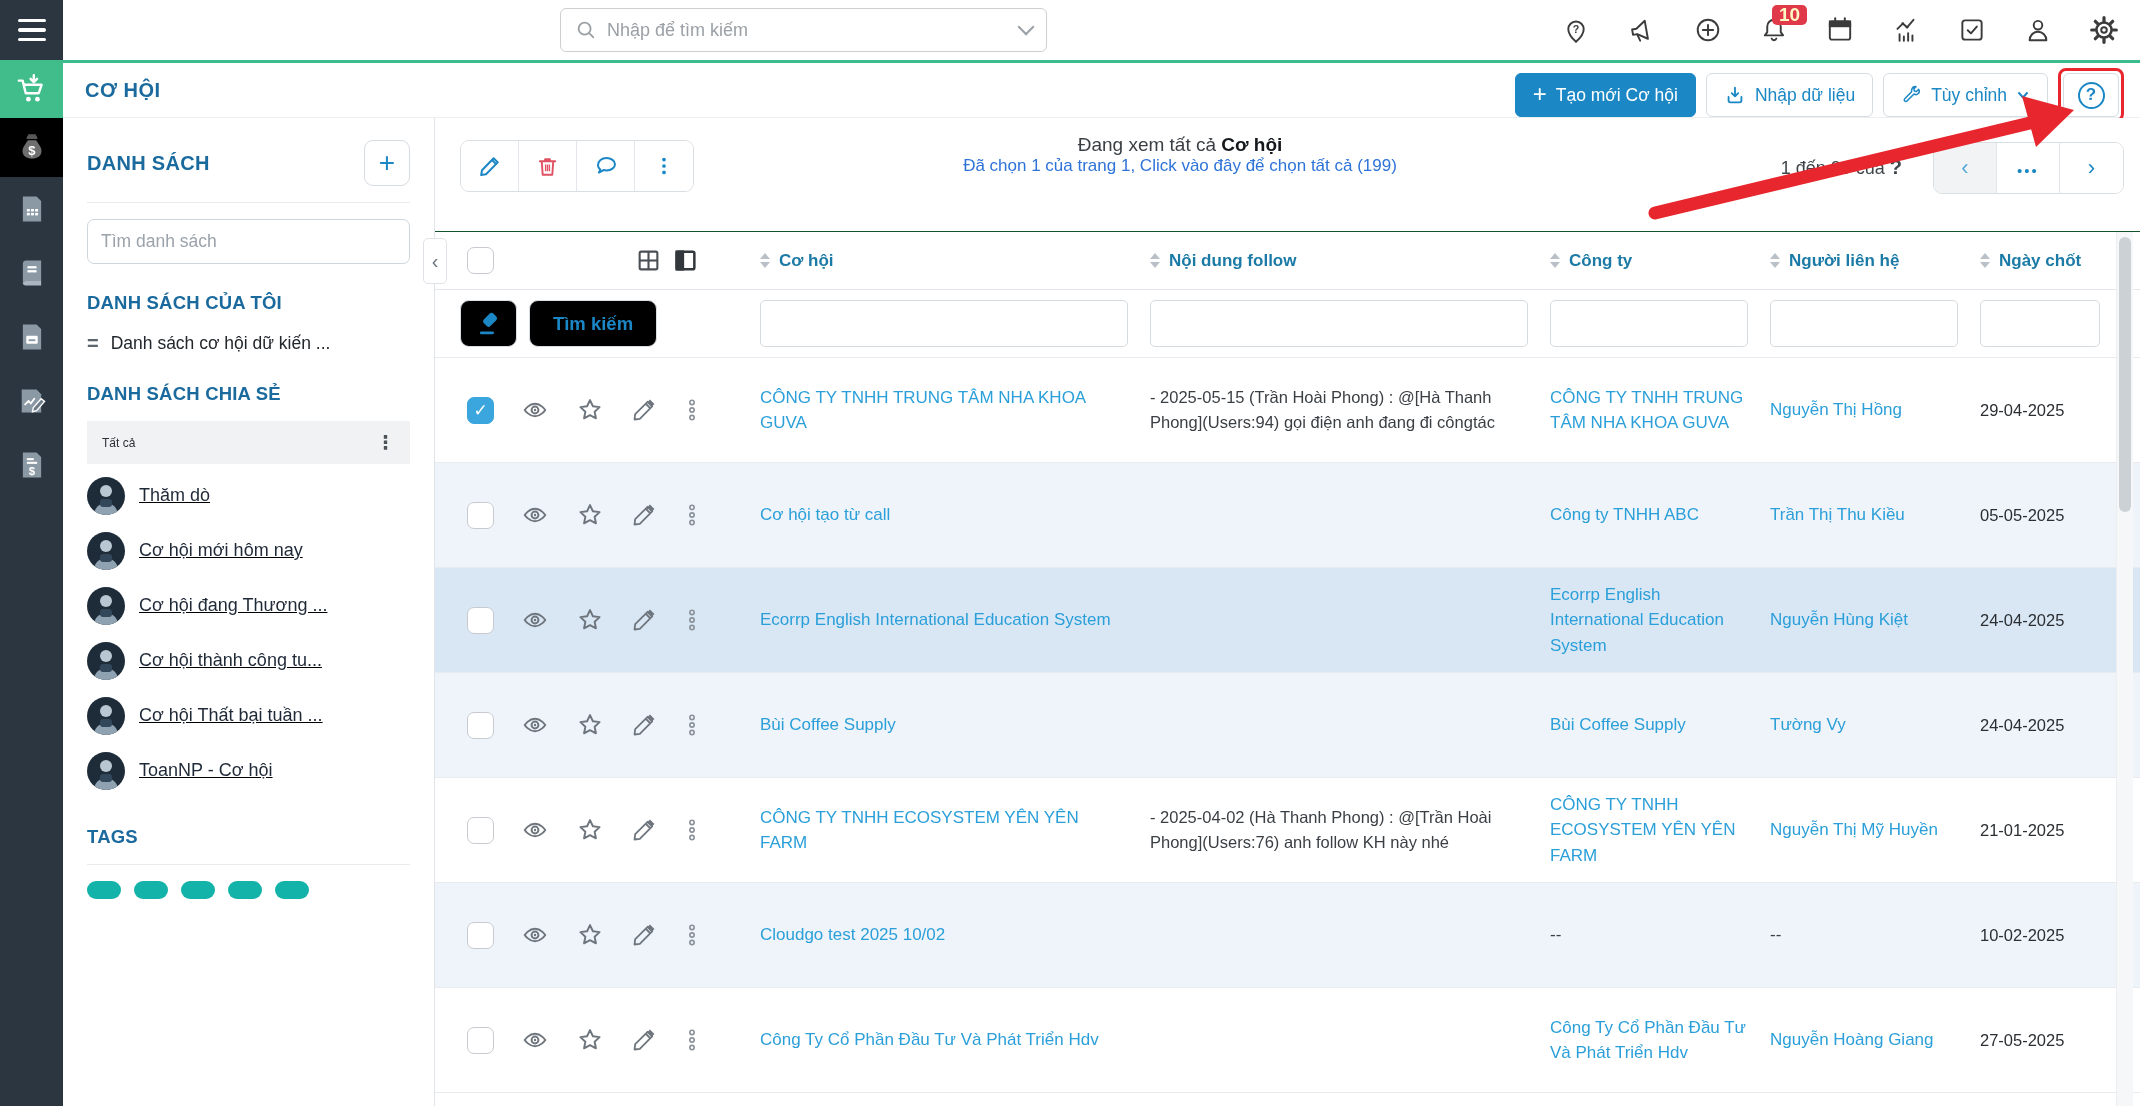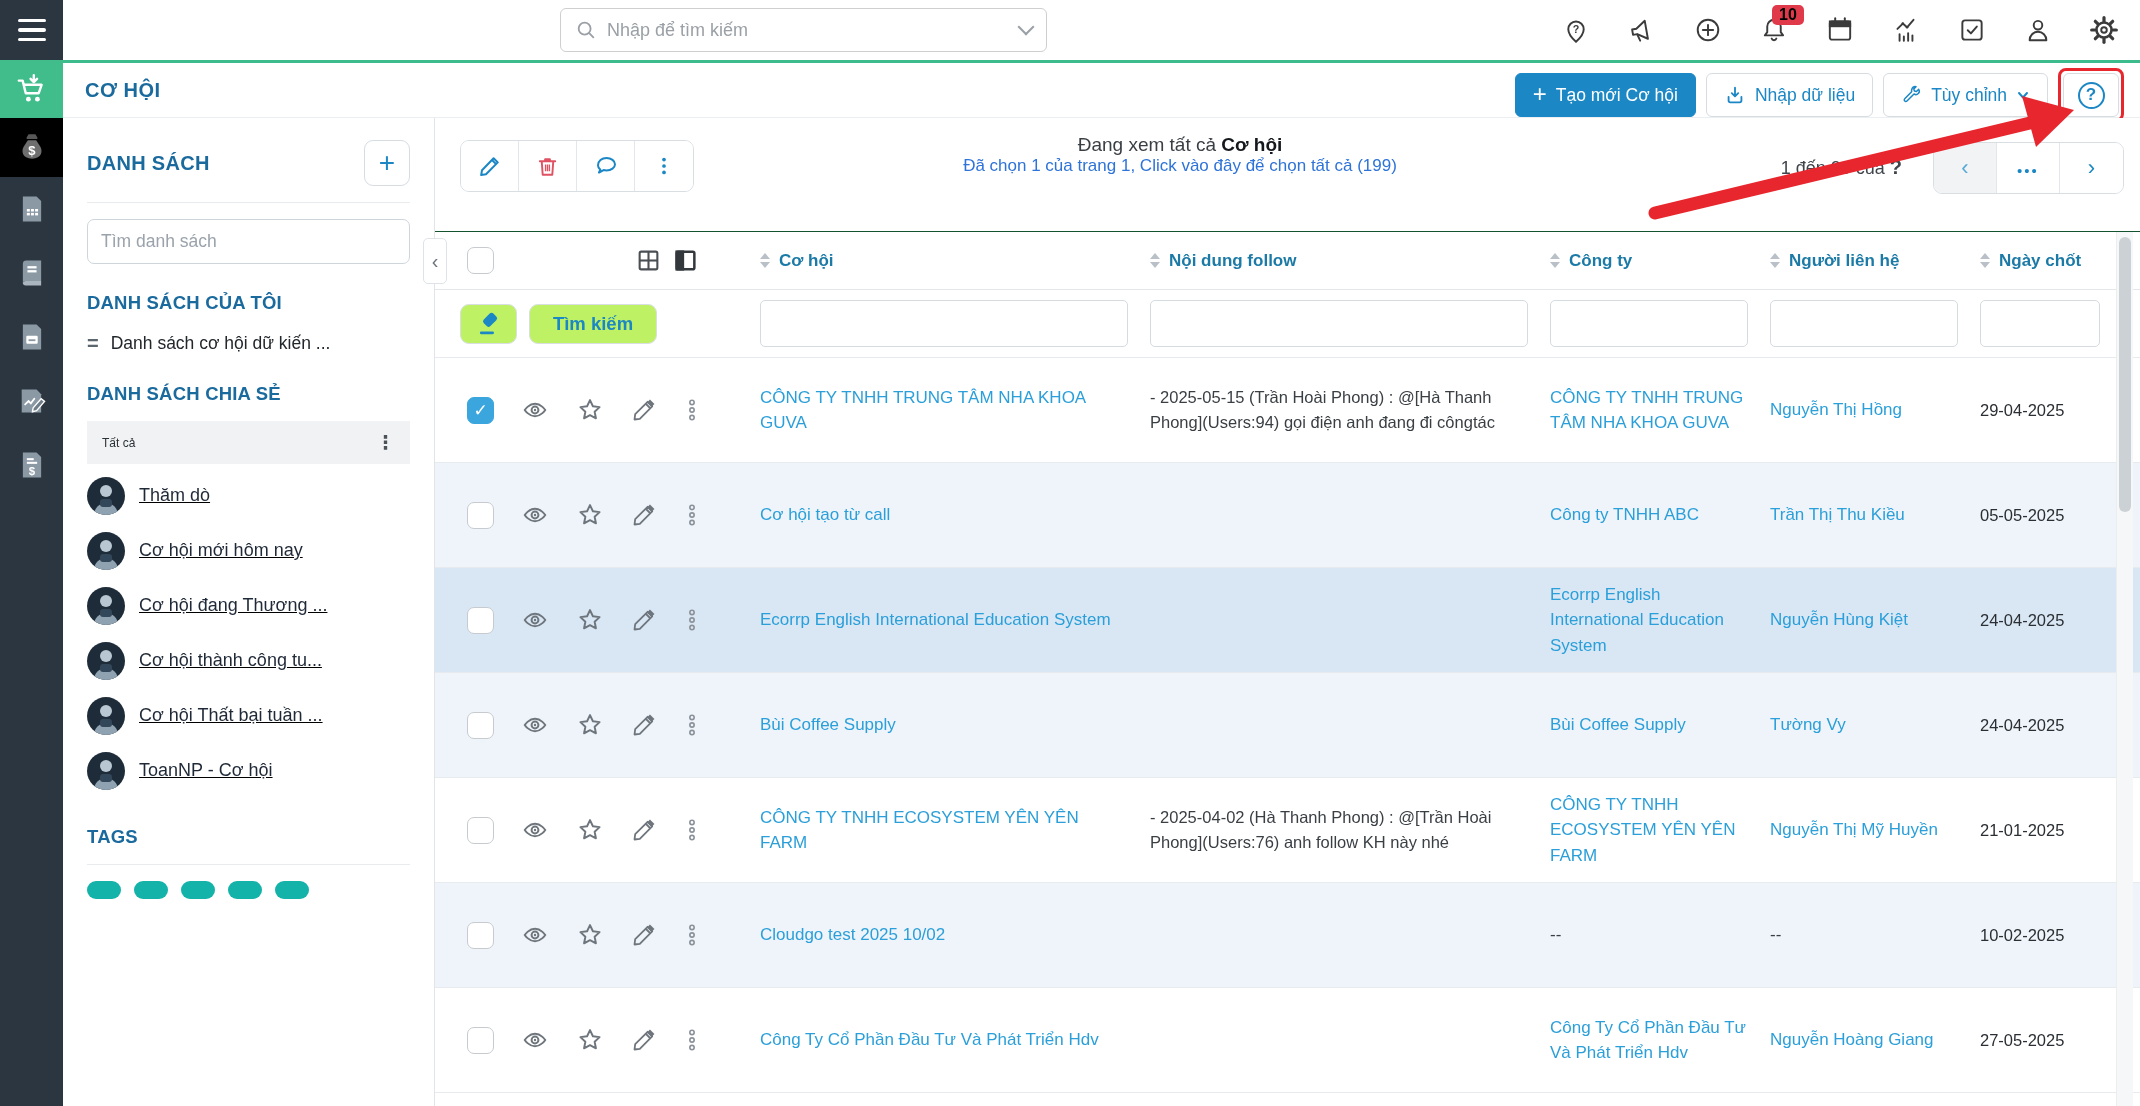--- a/index.html
+++ b/index.html
@@ -13,21 +13,21 @@
   .hamburger i { display:block; width:28px; height:3.5px; background:#fff; border-radius:2px; }
   .logo { position:absolute; left:76px; top:6px; display:flex; align-items:center; gap:10px; }
   .logo-text .ttl { font-size:28px; font-weight:bold; color:#1766c0; letter-spacing:1px; line-height:1; }
   .logo-text .tag { font-size:9.5px; font-weight:bold; color:#1766c0; margin-top:4px; letter-spacing:.4px; }
   .g-search { position:absolute; left:560px; top:8px; width:487px; height:44px; border:1px solid #cfcfcf; border-radius:6px; display:flex; align-items:center; padding:0 14px; gap:10px; background:#fff; }
   .g-search input { border:none; outline:none; flex:1; font-size:18px; color:#333; font-family:inherit; background:transparent; }
   .g-search input::placeholder { color:#9aa0a6; }
   .g-search .chev { width:12px; height:12px; border-right:2px solid #9aa0a6; border-bottom:2px solid #9aa0a6; transform:rotate(45deg); margin-top:-6px; cursor:pointer; }
   .top-icons { position:absolute; right:20px; top:0; height:60px; display:flex; align-items:center; gap:34px; }
   .tico { position:relative; width:32px; height:32px; display:flex; align-items:center; justify-content:center; cursor:pointer; }
-  .badge { position:absolute; top:-9px; left:14px; background:#e0394a; color:#000000; font-size:16px; font-weight:bold; border-radius:5px; padding:1px 7px; line-height:18px; }
+  .badge { position:absolute; top:-9px; left:14px; background:#e0394a; color:#fef9c3; font-size:19px; font-weight:bold; border-radius:5px; padding:1px 7px; line-height:18px; }
 
   
   .rail { position:absolute; left:0; top:60px; width:63px; height:1046px; background:#2c3640; z-index:2; }
   .rail-item { width:63px; height:58px; display:flex; align-items:center; justify-content:center; cursor:pointer; }
   .rail-item.green { background:#41bd8b; height:58px; }
   .rail-item.black { background:#000; height:59px; }
   .rail-item.plain { height:64px; }
 
   
   .page-head { position:absolute; left:63px; top:63px; width:2077px; height:55px; background:#fff; border-bottom:1px solid #eceff1; }
@@ -87,21 +87,21 @@
   .caret { display:flex; flex-direction:column; gap:3px; }
   .caret .up { width:0; height:0; border-left:5px solid transparent; border-right:5px solid transparent; border-bottom:6px solid #b9c0c7; }
   .caret .dn { width:0; height:0; border-left:5px solid transparent; border-right:5px solid transparent; border-top:6px solid #b9c0c7; }
   .actions-cell { display:flex; align-items:center; }
   .cbx { width:27px; height:27px; border:1.5px solid #c7cbd0; border-radius:7px; background:#fff; margin-left:32px; cursor:pointer; flex:none; display:flex; align-items:center; justify-content:center; }
   .grid-icons { display:flex; gap:12px; margin-left:142px; }
   .grid-icons .gi { cursor:pointer; display:flex; }
 
   .filter-row { height:68px; border-bottom:1px solid #e7eaee; align-items:center; }
   .f-actions { display:flex; align-items:center; gap:12px; }
-  .f-btn { height:40px; border:1px solid #d9dee3; border-radius:9px; background:#bef264; display:flex; align-items:center; justify-content:center; cursor:pointer; }
+  .f-btn { height:47px; border:1px solid #d9dee3; border-radius:9px; background:#000000; display:flex; align-items:center; justify-content:center; cursor:pointer; }
   .f-btn.eraser { width:57px; margin-left:25px; }
   .f-btn.search { width:128px; color:#1b87c5; font-weight:bold; font-size:18.5px; font-family:inherit; }
   .f-input { height:47px; border:1px solid #d6dbe0; border-radius:5px; background:#fff; width:calc(100% - 22px); outline:none; padding:0 10px; font-size:16px; font-family:inherit; }
   .fi-date { width:120px; }
 
   .trow { height:105px; border-bottom:1px solid #e8ebee; align-items:center; }
   .shade-light { background:#eef4f9; }
   .shade-blue { background:#d9e7f5; }
   .shade-white { background:#fff; }
   .row-icons { display:flex; align-items:center; gap:27px; }

